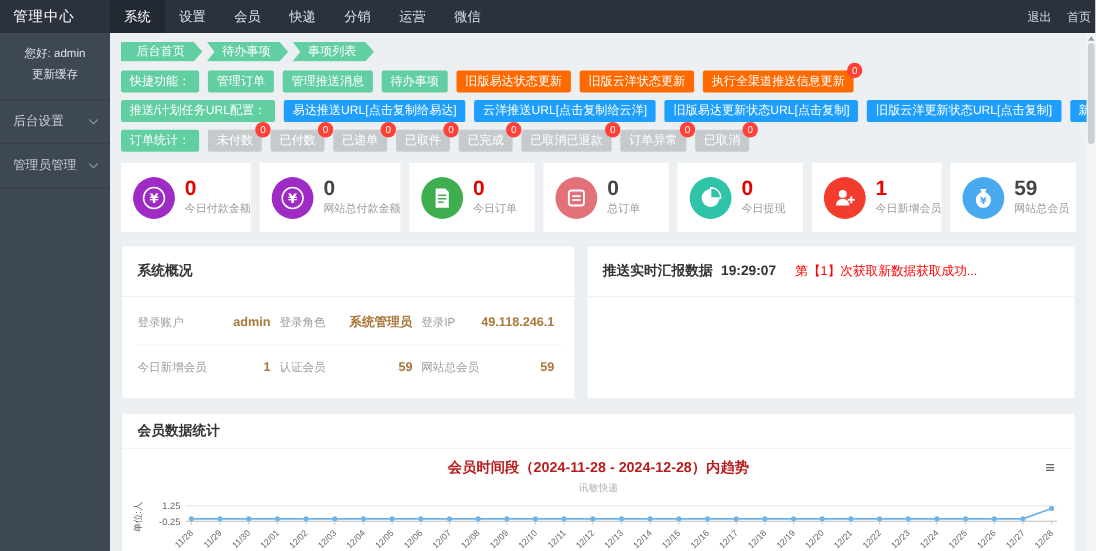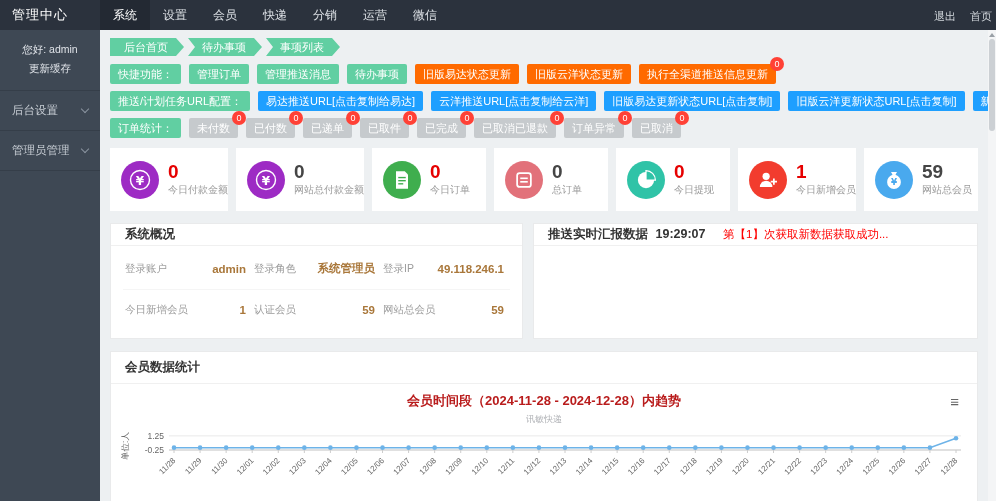--- a/index.html
+++ b/index.html
@@ -45,21 +45,21 @@
   .circle { width:38px; height:38px; border-radius:50%; flex:0 0 38px; display:flex; align-items:center; justify-content:center; }
   .card-meta { margin-left:9px; min-width:0; }
   .card-val { font-size:19px; font-weight:bold; line-height:1.05; }
   .card-val.red { color:var(--redtext); }
   .card-val.dark { color:#454545; }
   .card-label { font-size:10px; color:#9a9a9a; margin-top:2px; white-space:nowrap; }
 
   
   .panels { display:flex; gap:10px; margin-top:12px; align-items:stretch; }
   .panel { background:#fff; border:1px solid #e9eaeb; }
-  .panel h3 { font-size:12.5px; color:#333; padding:2px 14px; border-bottom:1px solid #f0f0f0; font-weight:bold; }
+  .panel h3 { font-size:12.5px; color:#333; padding:14px 14px; border-bottom:1px solid #f0f0f0; font-weight:bold; }
   .overview { width:413px; flex:0 0 413px; }
   .report { flex:1; }
   .report h3 .time { margin-left:4px; }
   .report h3 .msg { color:var(--redmsg); font-weight:normal; font-size:11.5px; margin-left:14px; }
   .ov-grid { padding:2px 12px 8px; }
   .ov-row { display:flex; }
   .ov-cell { flex:1; display:flex; justify-content:space-between; align-items:center; padding:13px 6px 13px 2px; border-bottom:1px solid #f5f5f5; }
   .ov-row:last-child .ov-cell { border-bottom:none; }
   .ov-label { font-size:10.5px; color:#9b9b9b; white-space:nowrap; }
   .ov-value { font-size:11.5px; font-weight:bold; color:var(--brown); white-space:nowrap; margin-left:6px; }

